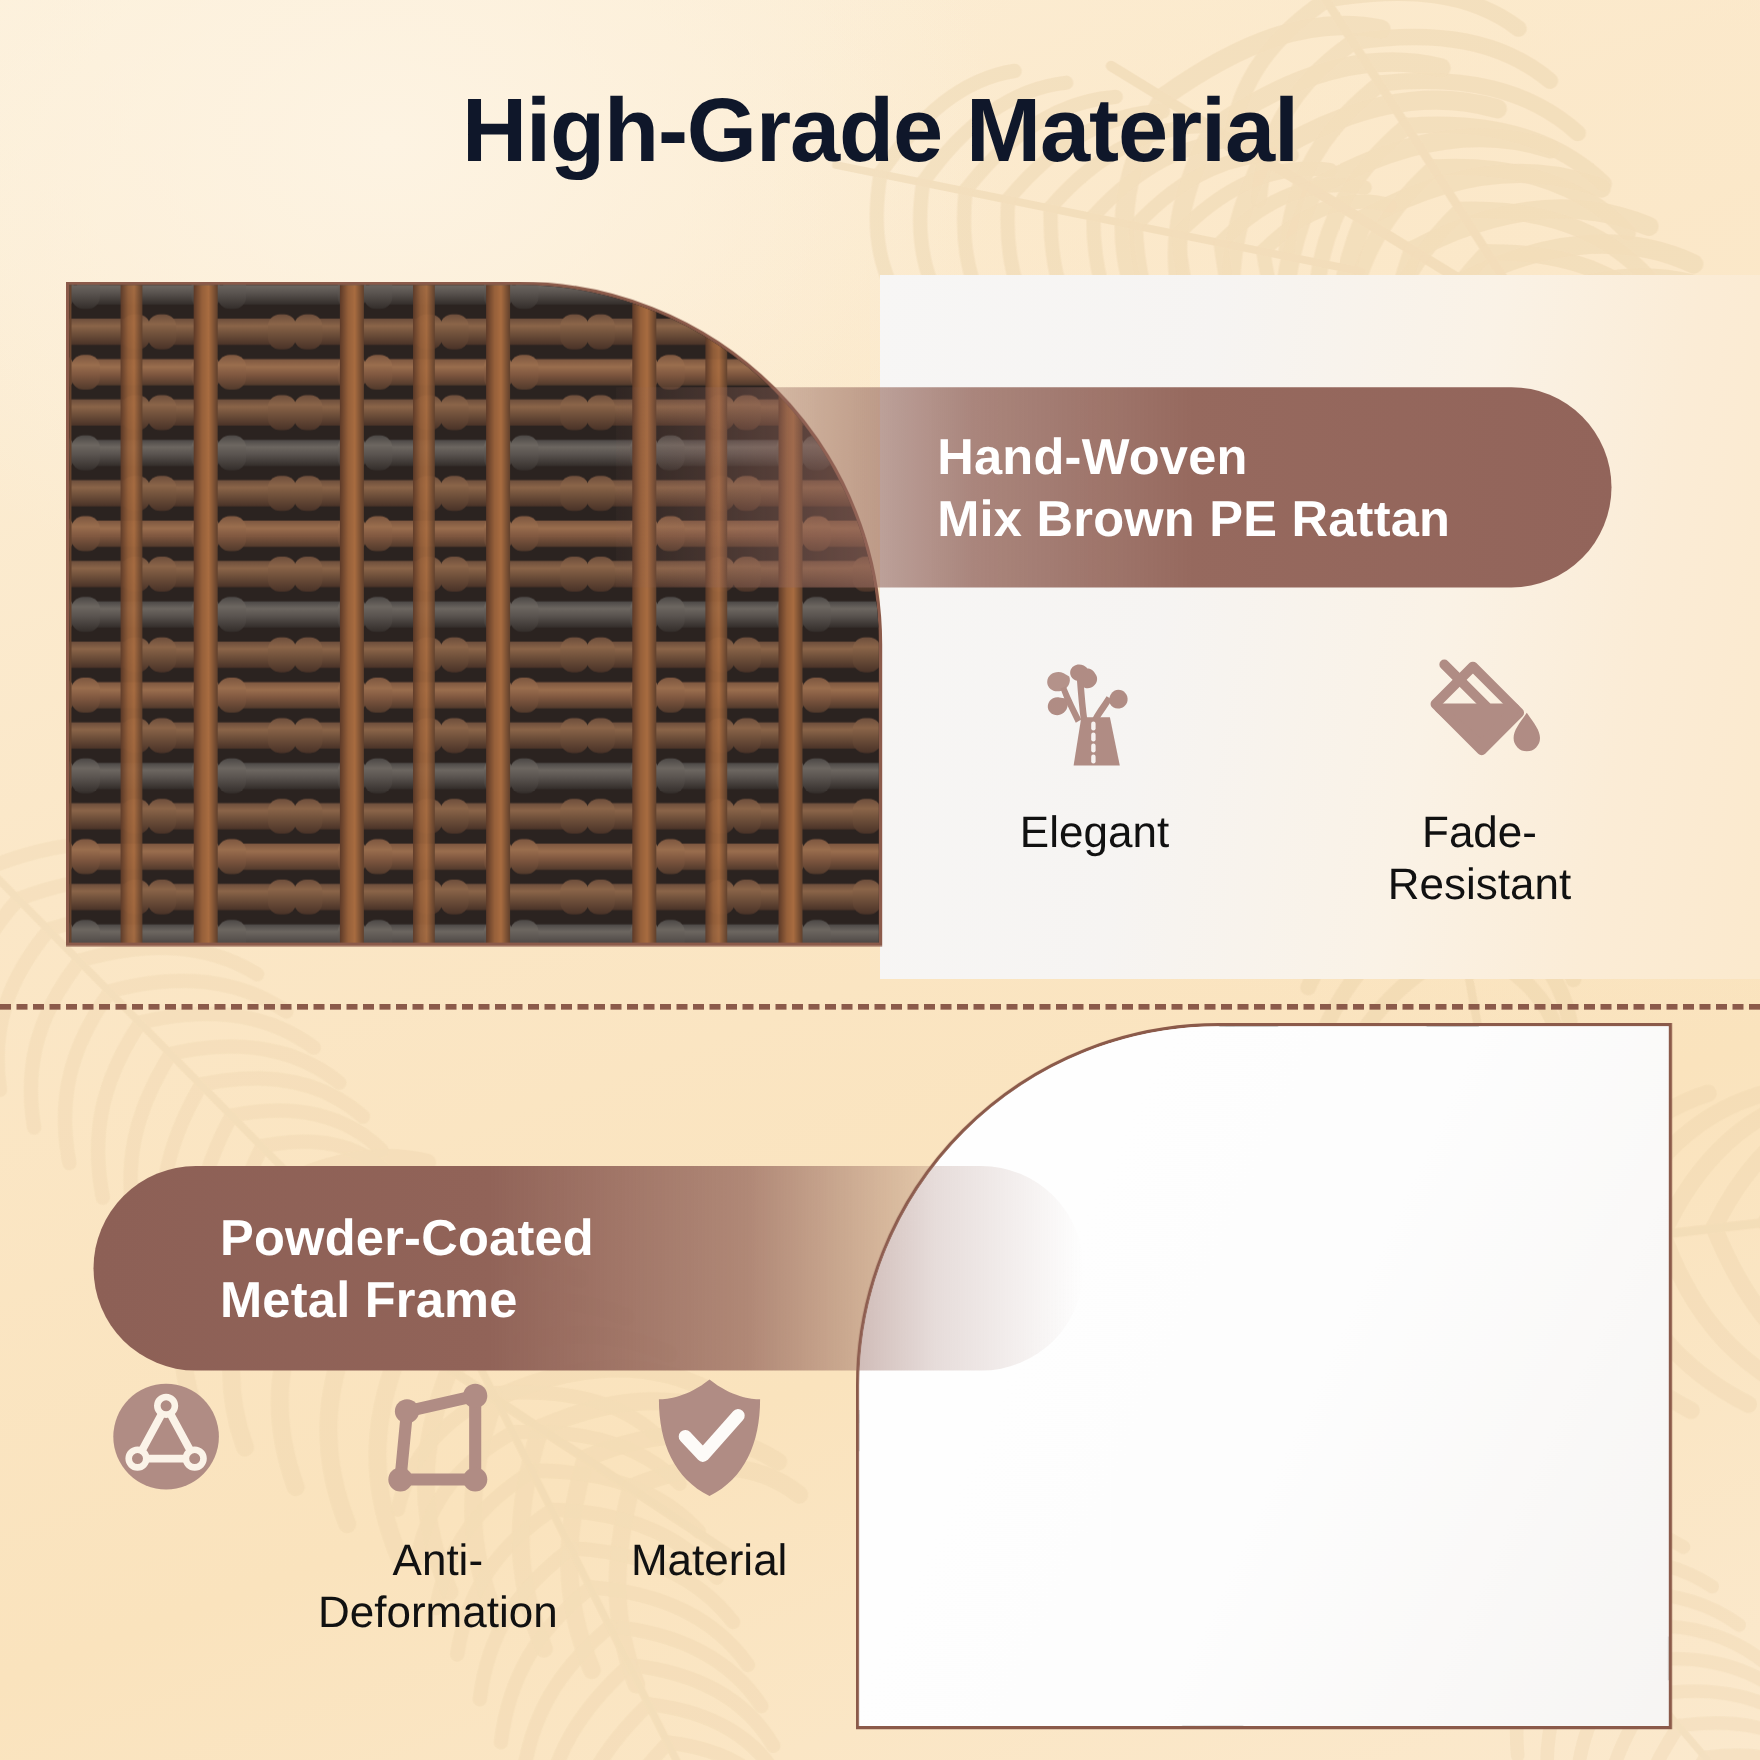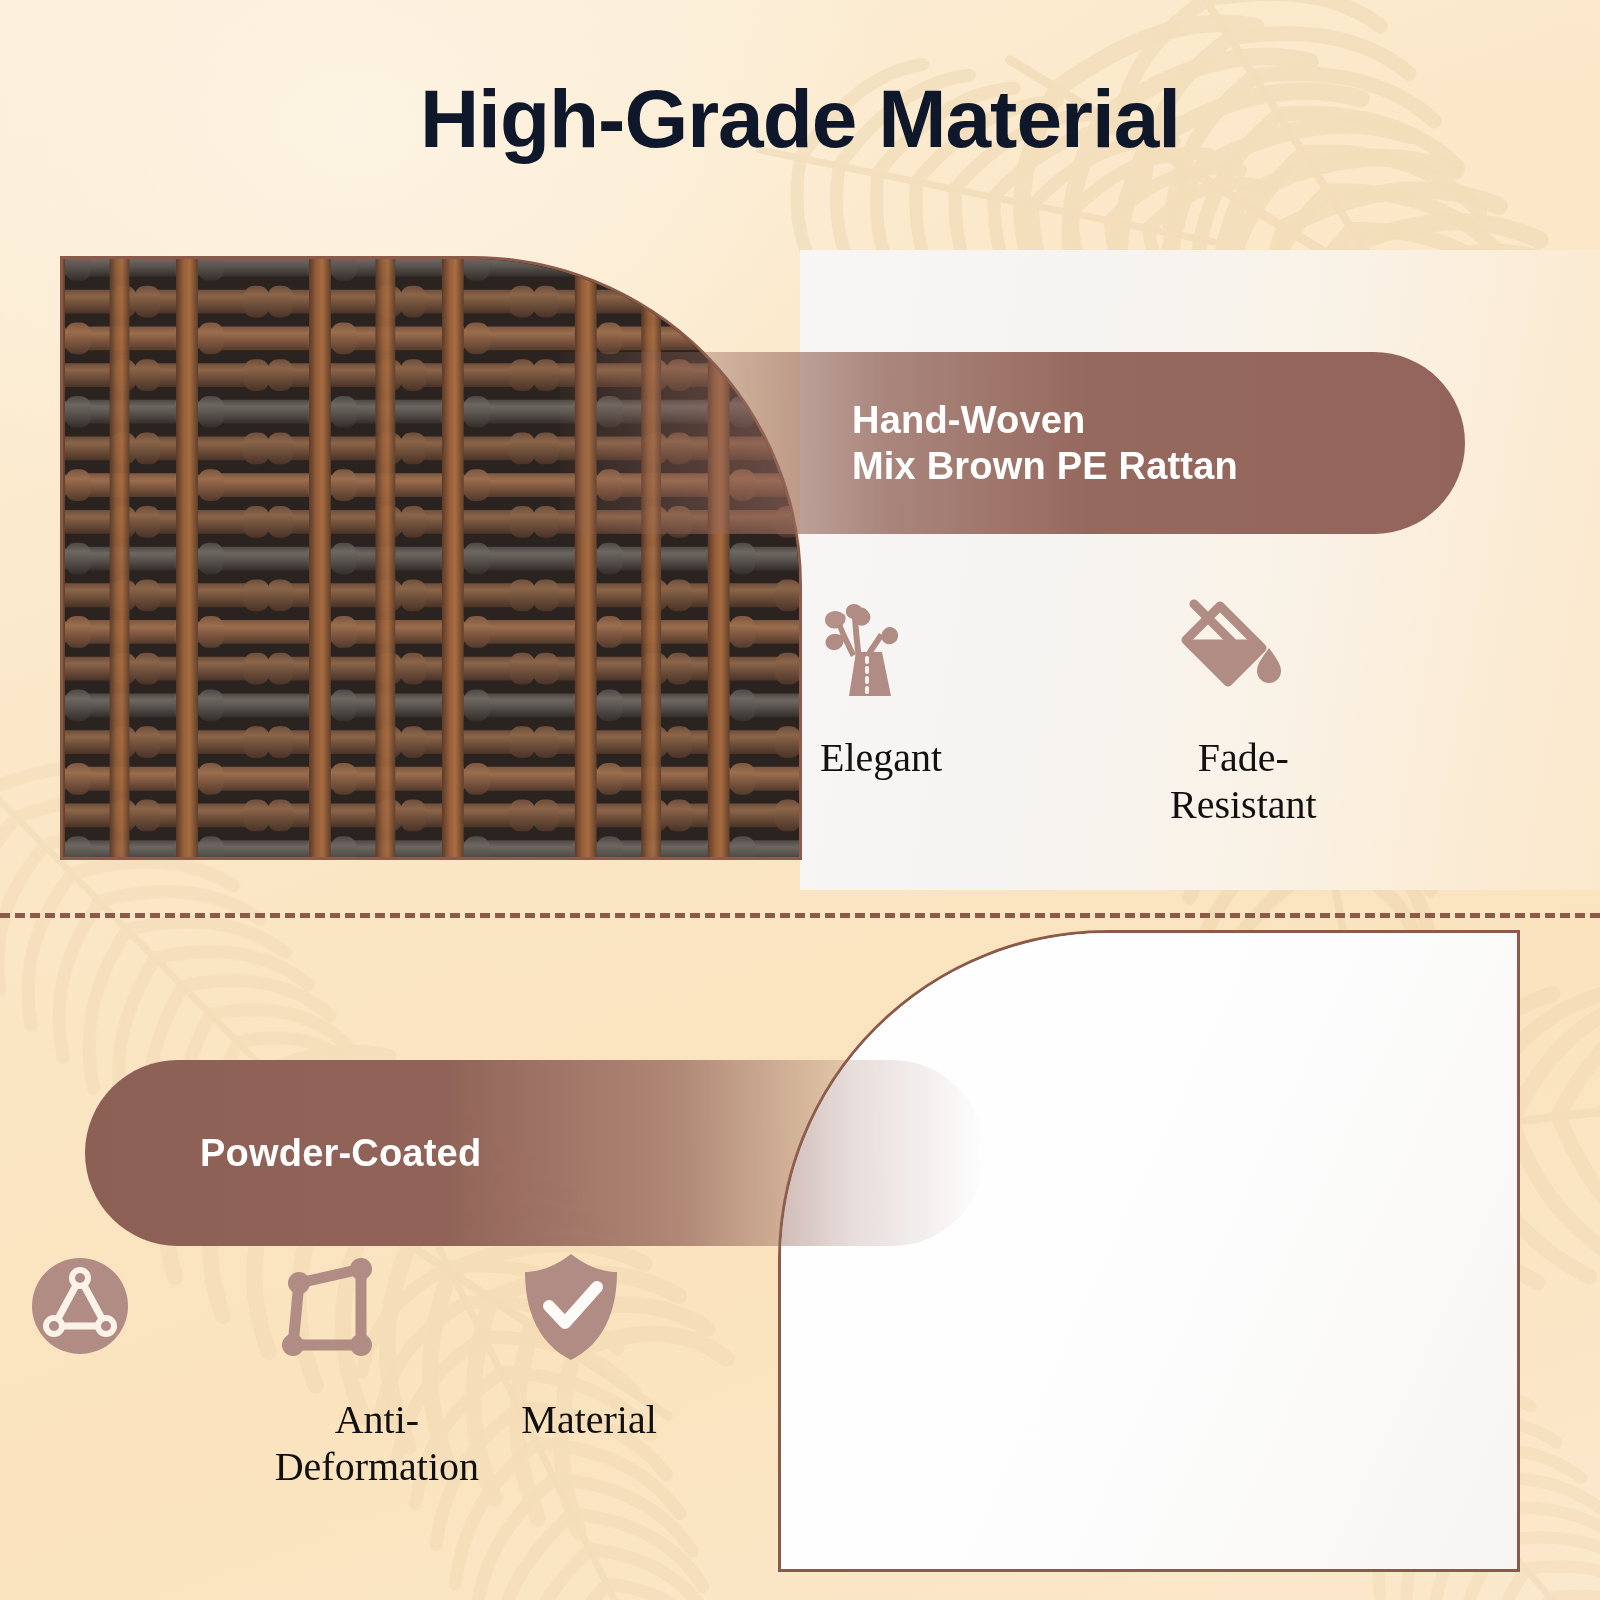--- a/index.html
+++ b/index.html
@@ -83,21 +83,21 @@
   }
 
   
   .banner {
     position: absolute;
     box-sizing: border-box;
     display: flex;
     flex-direction: column;
     justify-content: center;
     color: #ffffff;
-    font-size: 38px;
+    font-size: 46px;
     font-weight: 700;
     line-height: 1.22;
     letter-spacing: 0.2px;
   }
   .banner-1 {
     left: 560px;
     top: 352px;
     width: 905px;
     height: 182px;
     padding-left: 292px;
@@ -129,22 +129,21 @@
     position: absolute;
     display: flex;
   }
   .features-1 { left: 820px; top: 586px; width: 700px; }
   .features-2 { left: 28px;  top: 1248px; width: 740px; }
 
   .feature {
     flex: 1 1 0;
     display: flex;
     flex-direction: column;
-    align-items: flex-start;
-    font-family: Liberation Serif, serif;
+    align-items: center;
   }
   .feature-icon {
     height: 116px;
     display: flex;
     align-items: center;
     justify-content: center;
   }
   .feature-label {
     margin-top: 32px;
     text-align: center;
@@ -525,20 +524,21 @@
 
       <path d="M316 608 L742 560 L742 600 L316 642 Z" fill="url(#metalH)"></path>
 
       <path d="M336 0 L344 0 L316 642 L308 642 Z" fill="#4c4c4c" opacity="0.5"></path>
       <path d="M0 356 L560 304 L560 312 L0 364 Z" fill="#4a4a4a" opacity="0.45"></path>
     </svg>
   </div>
 
   <div class="banner banner-2">
     <span class="banner-line">Powder-Coated</span>
+    <span class="banner-line">Metal Frame</span>
   </div>
 
   <div class="features features-2">
 
     <div class="feature">
       <div class="feature-icon">
         <svg width="104" height="104" viewBox="0 0 104 104">
           <circle cx="52" cy="52" r="48" fill="#b08c84"></circle>
           <g fill="none" stroke="#fbf3e8" stroke-width="7" stroke-linejoin="round" stroke-linecap="round">
             <path d="M52 24 L78 72 L26 72 Z"></path>

